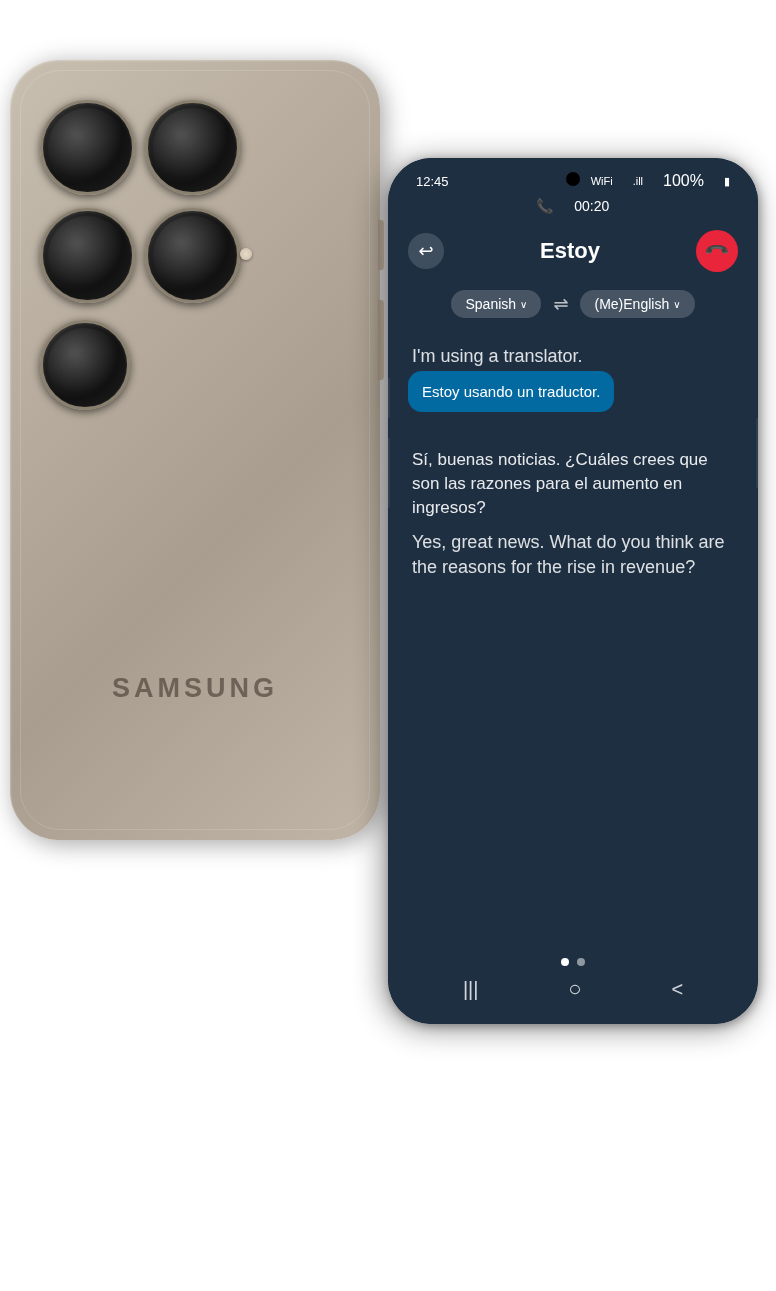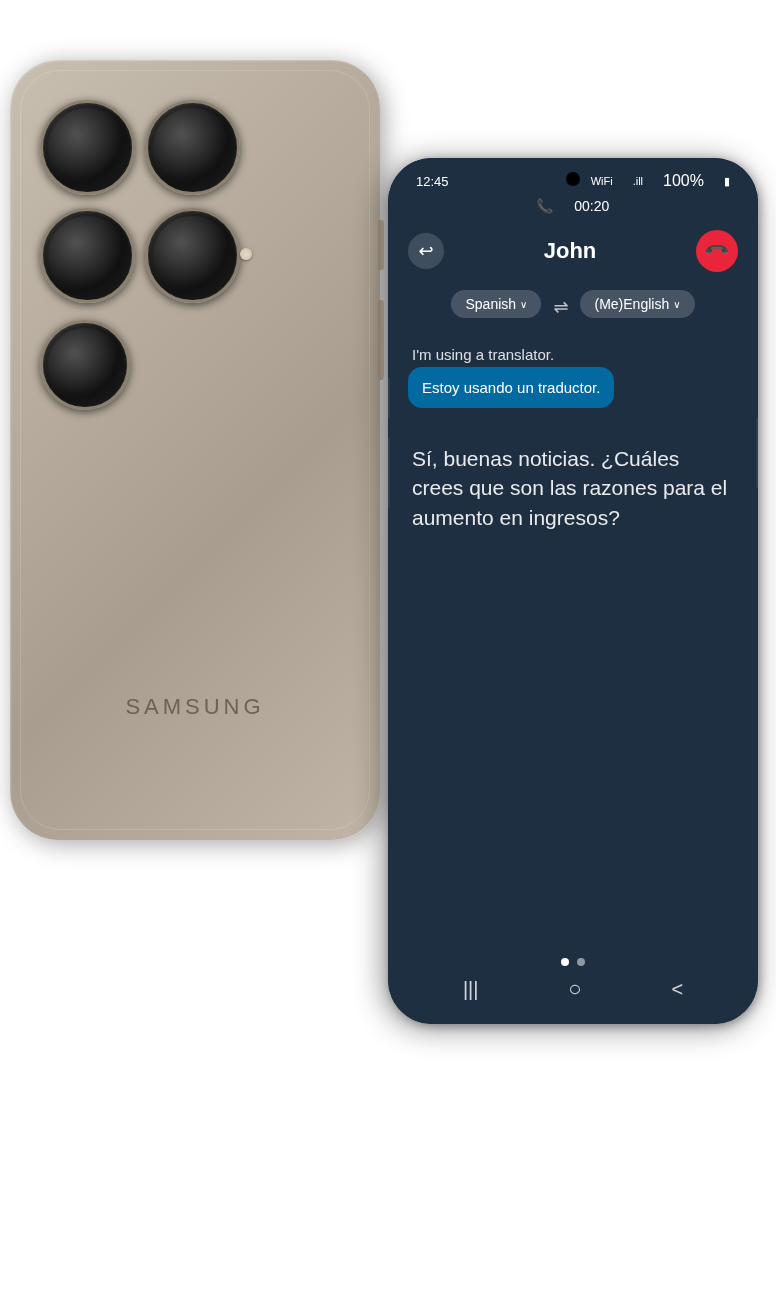--- a/index.html
+++ b/index.html
@@ -61,26 +61,26 @@
       position: absolute;
       width: 12px; height: 12px;
       background: radial-gradient(circle, #e8dcc8, #c8bca8);
       border-radius: 50%;
       top: 148px; left: 200px;
       box-shadow: 0 1px 3px rgba(0,0,0,0.4);
     }
     
     .samsung-text {
       position: absolute;
-      bottom: 120px;
+      bottom: 136px;
       left: 50%;
       transform: translateX(-50%);
       color: rgba(80,70,60,0.7);
-      font-size: 22px;
-      font-weight: 400;
+      font-size: 27px;
+      font-weight: 700;
       letter-spacing: 4px;
     }
     
     .side-btn-right-top {
       position: absolute;
       right: -4px; top: 160px;
       width: 6px; height: 50px;
       background: linear-gradient(90deg, #a09080, #c0b5a0);
       border-radius: 0 3px 3px 0;
     }
@@ -180,21 +180,21 @@
       width: 42px; height: 42px;
       background: #e8253a;
       border-radius: 50%;
       display: flex; align-items: center; justify-content: center;
       color: white;
       font-size: 18px;
     }
     
     .lang-selector {
       display: flex;
-      align-items: flex-end;
+      align-items: center;
       justify-content: center;
       gap: 12px;
       padding: 6px 20px 14px;
     }
     .lang-pill {
       background: rgba(255,255,255,0.18);
       border-radius: 20px;
       padding: 6px 14px;
       color: white;
       font-size: 14px;
@@ -206,39 +206,39 @@
     }
     
     .chat-area {
       padding: 10px 20px;
       display: flex;
       flex-direction: column;
       gap: 6px;
     }
     .msg-text {
       color: rgba(255,255,255,0.85);
-      font-size: 15px;
+      font-size: 18px;
       line-height: 1.4;
       padding: 2px 4px;
     }
     .msg-bubble {
       background: #0369a1;
       border-radius: 14px;
       padding: 10px 14px;
       color: white;
       font-size: 15px;
       line-height: 1.4;
       max-width: 100%;
       display: inline-block;
     }
     .msg-group { margin-bottom: 8px; }
     
     .msg-large {
       color: rgba(255,255,255,0.9);
-      font-size: 21px;
+      font-size: 17px;
       line-height: 1.4;
       padding: 8px 4px;
     }
     
     .bottom-nav {
       position: absolute;
       bottom: 0;
       left: 0; right: 0;
       padding: 14px 0 22px;
       display: flex;
@@ -324,21 +324,21 @@
 
       <div class="call-bar">
         <span style="font-size:14px;">📞</span>
         <span style="color:white;font-size:14px;margin-left:12px;">00:20</span>
       </div>
 
       <div class="contact-header">
         <div class="back-btn">
           <span style="font-size:18px;">↩</span>
         </div>
-        <span class="contact-name">John</span>
+        <span class="contact-name">Estoy</span>
         <div class="end-call-btn">
           <span style="font-size:16px; transform:rotate(135deg); display:inline-block;">📞</span>
         </div>
       </div>
 
       <div class="lang-selector">
         <div class="lang-pill">
           <span>Spanish</span>
           <span style="font-size:10px;">∨</span>
         </div>
@@ -360,20 +360,23 @@
           </div>
         </div>
 
         <div class="msg-group">
         </div>
 
         <div class="msg-group">
           <div class="msg-large">
             <span>Sí, buenas noticias. ¿Cuáles crees que son las razones para el aumento en ingresos?</span>
           </div>
+          <div class="msg-text">
+            <span>Yes, great news. What do you think are the reasons for the rise in revenue?</span>
+          </div>
         </div>
 
       </div>
 
       <div class="bottom-nav">
         <div class="nav-dots">
           <div class="nav-dot active"></div>
           <div class="nav-dot"></div>
         </div>
         <div class="nav-buttons">

